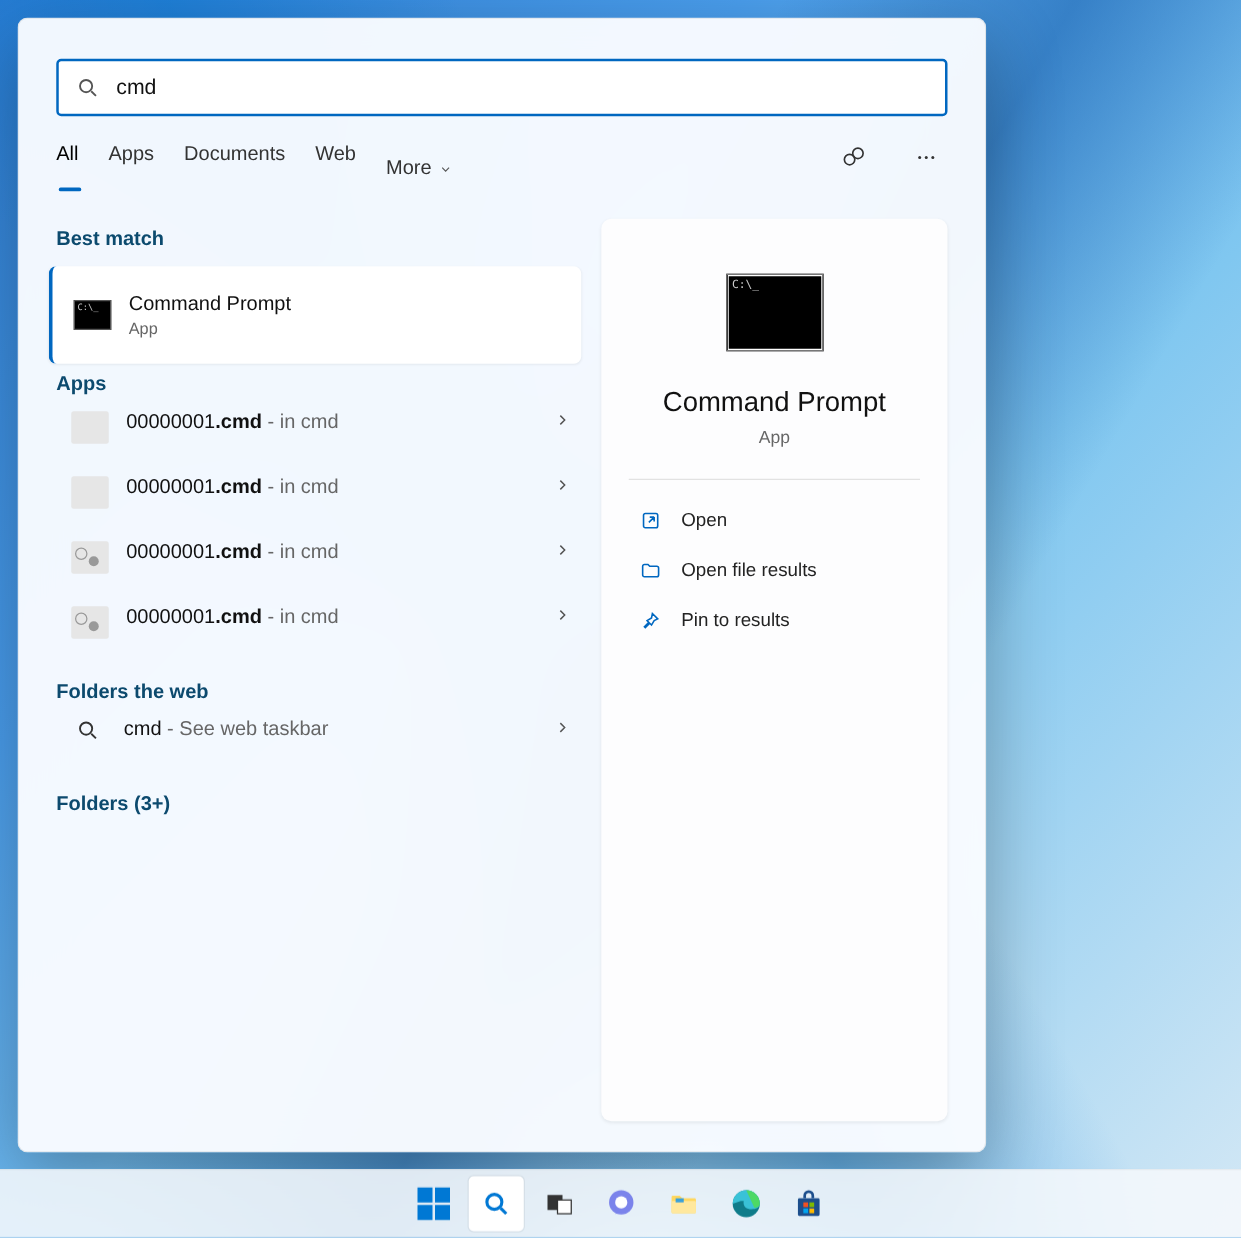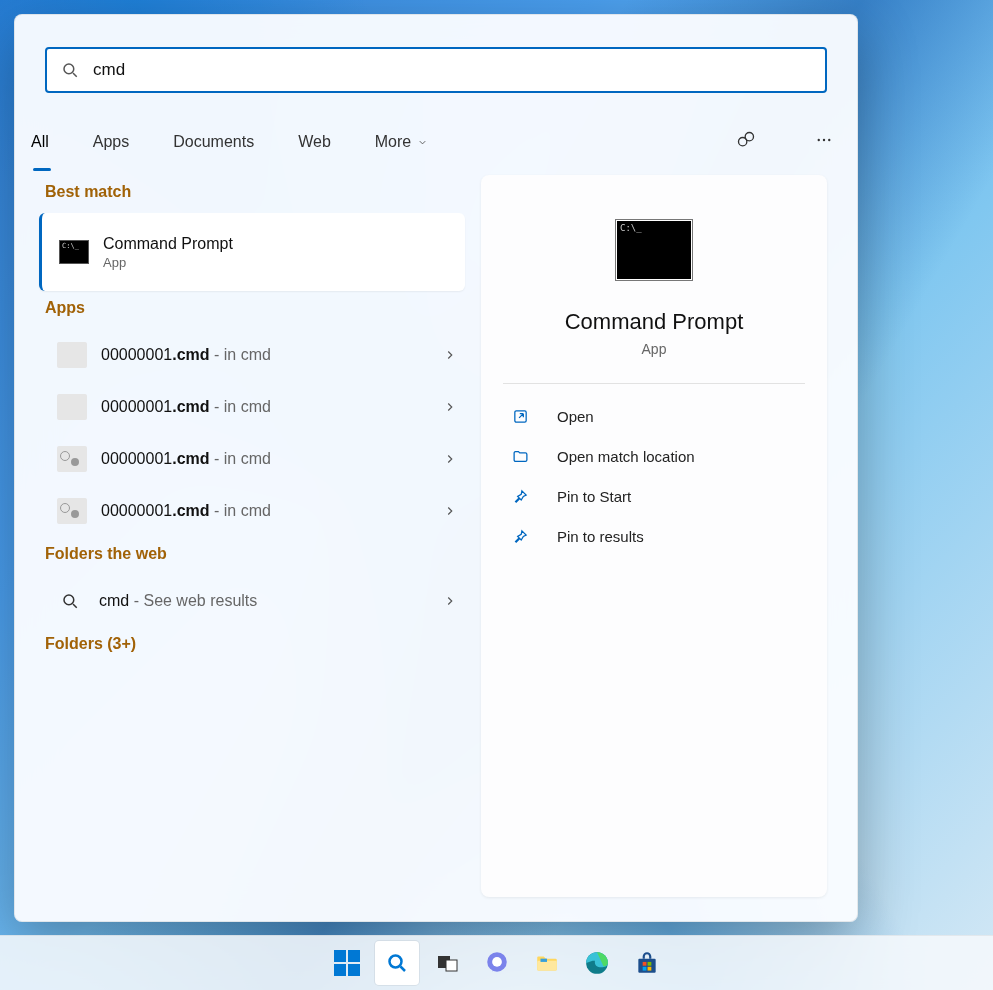--- a/index.html
+++ b/index.html
@@ -3,77 +3,77 @@
 <meta charset="utf-8">
 <style>
 * { margin: 0; padding: 0; box-sizing: border-box; font-family: "Segoe UI", -apple-system, sans-serif; }
 body { width: 993px; height: 990px; overflow: hidden; background: #0078d4; position: relative; }
 .wallpaper { position: absolute; inset: 0; background: linear-gradient(135deg, #2d7dd2 0%, #4a9eed 30%, #80c7f0 60%, #d4e8f5 100%); }
 .wallpaper::before { content:""; position:absolute; inset:0; background:
   linear-gradient(120deg, transparent 0%, transparent 40%, rgba(10,80,160,0.5) 55%, transparent 70%),
   linear-gradient(60deg, transparent 0%, transparent 30%, rgba(0,120,215,0.4) 45%, transparent 60%); }
 
 .search-window {
-  position: absolute; left: 14px; top: 14px; width: 844px; height: 908px;
+  position: absolute; left: 14px; top: 14px; width: 775px; height: 908px;
   background: rgba(250,252,255,0.96); backdrop-filter: blur(20px);
   border-radius: 8px; border: 1px solid rgba(0,0,0,0.08);
   box-shadow: 0 20px 60px rgba(0,0,0,0.3);
   display: flex; flex-direction: column;
 }
 
 .search-bar-wrap { padding: 32px 30px 16px 30px; }
 .search-bar {
   display: flex; align-items: center; height: 46px;
   background: #fff; border: 2px solid #0067c0; border-radius: 4px; padding: 0 14px;
 }
 .search-bar svg { flex: none; }
 .search-bar input { border: none; outline: none; font-size: 17px; margin-left: 14px; flex: 1; color: #111; background: transparent; }
 
-.tabs-row { display: flex; align-items: flex-end; padding: 0 16px; height: 48px; gap: 44px; color: #333; }
+.tabs-row { display: flex; align-items: flex-start; padding: 0 30px; height: 48px; gap: 24px; color: #333; }
 .tab { font-size: 16px; color: #333; cursor: pointer; padding: 6px 0; position: relative; }
 .tab.active { color: #000; font-weight: 500; }
 .tab.active::after { content:""; position:absolute; left: 0; right: 0; bottom: -14px; width: 18px; height: 3px; background:#0067c0; border-radius:2px; margin: 0 auto; left: 2px; right: auto; }
 .tab-more { display: flex; align-items: center; gap: 6px; margin-top: 11px; }
 .spacer { flex: 1; }
 .header-iconbtn { width: 34px; height: 34px; display:flex; align-items:center; justify-content:center; cursor:pointer; border-radius:4px; }
 
 .body { display: flex; flex: 1; padding: 18px 30px 24px 30px; gap: 16px; overflow: hidden; }
 .left-col { width: 420px; flex: none; display: flex; flex-direction: column; }
-.section-title { font-size: 16px; font-weight: 600; color: #a16207; margin: 8px 0 12px 0; }
+.section-title { font-size: 16px; font-weight: 600; color: #0c4a6e; margin: 8px 0 12px 0; }
 
 .bestmatch-card {
   background: #fff; border-radius: 6px; height: 78px;
   display: flex; align-items: center; padding: 0 14px; gap: 14px;
   box-shadow: 0 1px 2px rgba(0,0,0,0.06);
   border-left: 3px solid #0067c0; margin-left: -6px; padding-left: 17px;
   cursor: pointer;
 }
 .cmd-icon-sm { width: 30px; height: 24px; background:#000; border:1px solid #555; position:relative; }
 .cmd-icon-sm::before { content:"C:\\_"; color:#ccc; font-size:7px; position:absolute; top:1px; left:2px; font-family: monospace; }
 .bm-text .t1 { font-size: 16px; color: #111; }
 .bm-text .t2 { font-size: 13px; color: #666; margin-top: 2px; }
 
-.list-row { display: flex; align-items: center; height: 52px; padding: 0 8px 0 12px; cursor: pointer; border-radius:4px; }
+.list-row { display: flex; height: 52px; padding: 0 8px 0 12px; cursor: pointer; border-radius:4px; }
 .file-icon { width: 30px; height: 26px; background:#e6e6e6; border-radius:2px; flex:none; position: relative; }
 .file-icon.gear::after { content:""; position:absolute; left:3px; top:5px; width:8px; height:8px; border:1px solid #999; border-radius:50%; box-shadow: 10px 6px 0 -1px #999; }
 .row-label { margin-left: 14px; font-size: 16px; color:#111; flex: 1; white-space: nowrap; overflow: hidden; text-overflow: ellipsis; }
 .row-label .bold { font-weight: 600; }
 .row-label .sub { color:#666; }
 .chev { color:#555; flex:none; }
 
 .right-panel {
   flex: 1; background:#fdfdfe; border-radius: 8px; box-shadow: 0 1px 3px rgba(0,0,0,0.07);
   display: flex; flex-direction: column; padding: 44px 22px 20px 22px;
 }
 .preview-icon { width: 78px; height: 62px; background:#000; border:1px solid #777; margin: 0 auto 28px auto; position:relative; box-shadow: 0 0 0 1px #fff inset; }
 .preview-icon::before { content:"C:\\_"; color:#ccc; font-size:9px; position:absolute; top:3px; left:4px; font-family: monospace; }
 .preview-title { font-size: 22px; text-align:center; color:#111; }
 .preview-sub { font-size: 14px; text-align:center; color:#666; margin-top: 6px; margin-bottom: 26px; }
 .hr { height:1px; background:#e2e2e2; margin: 0 0 12px 0; }
-.action-row { display:flex; align-items:center; height:40px; gap:28px; padding: 0 8px; cursor:pointer; border-radius:4px; position: relative; }
+.action-row { display:flex; align-items:center; height:40px; gap:16px; padding: 0 8px; cursor:pointer; border-radius:4px; position: relative; }
 .action-row .aicon { width:18px; height:18px; flex:none; color:#0067c0; display:flex; align-items:center; justify-content:center; }
 .action-row .alabel { font-size: 15px; color:#222; }
 
 .arrow-annotation { position:absolute; pointer-events:none; }
 
 .taskbar { position:absolute; left:0; right:0; bottom:0; height:55px; background: rgba(245,248,252,0.88); backdrop-filter: blur(20px); display:flex; align-items:center; justify-content:center; gap: 6px; border-top: 1px solid rgba(0,0,0,0.06); }
 .tb-btn { width: 44px; height: 44px; display:flex; align-items:center; justify-content:center; border-radius:4px; cursor:pointer; }
 .tb-btn.active { background:#fff; box-shadow: 0 0 0 1px rgba(0,0,0,0.06); }
 .win-logo { width:26px; height:26px; display:grid; grid-template-columns:1fr 1fr; grid-template-rows:1fr 1fr; gap:2px; }
 .win-logo div { background:#0078d4; }
@@ -164,21 +164,21 @@
             <polyline points="9 6 15 12 9 18"></polyline>
           </svg>
       </div>
 
       <div class="section-title">Folders the web</div>
       <div class="list-row">
         <svg width="18" height="18" viewBox="0 0 24 24" fill="none" stroke="#333" stroke-width="2" style="flex:none; margin-left:4px;">
             <circle cx="10.5" cy="10.5" r="6.5"></circle>
             <line x1="16" y1="16" x2="21" y2="21"></line>
           </svg>
-        <div class="row-label" style="margin-left:20px;"><span>cmd</span><span class="sub"> - See web results</span></div>
+        <div class="row-label" style="margin-left:20px;"><span>cmd</span><span class="sub"> - See web taskbar</span></div>
         <svg class="chev" width="14" height="14" viewBox="0 0 24 24" fill="none" stroke="currentColor" stroke-width="2">
             <polyline points="9 6 15 12 9 18"></polyline>
           </svg>
       </div>
 
       <div class="section-title">Folders (3+)</div>
 
     </div>
 
     <div class="right-panel">
@@ -195,29 +195,21 @@
             </svg>
         </span>
         <span class="alabel">Open</span>
       </div>
       <div class="action-row">
         <span class="aicon">
           <svg width="17" height="17" viewBox="0 0 24 24" fill="none" stroke="currentColor" stroke-width="1.8">
               <path d="M3 7 a2 2 0 0 1 2-2 h4 l2 2 h8 a2 2 0 0 1 2 2 v8 a2 2 0 0 1-2 2 H5 a2 2 0 0 1-2-2 Z"></path>
             </svg>
         </span>
-        <span class="alabel">Open match location</span>
-      </div>
-      <div class="action-row">
-        <span class="aicon">
-          <svg width="17" height="17" viewBox="0 0 24 24" fill="none" stroke="currentColor" stroke-width="1.8">
-              <path d="M14 4 l6 6 -4 2 -3 5 -2-2 -5 5 -1-1 5-5 -2-2 5-3 Z"></path>
-            </svg>
-        </span>
-        <span class="alabel">Pin to Start</span>
+        <span class="alabel">Open file results</span>
       </div>
       <div class="action-row">
         <span class="aicon">
           <svg width="17" height="17" viewBox="0 0 24 24" fill="none" stroke="currentColor" stroke-width="1.8">
               <path d="M14 4 l6 6 -4 2 -3 5 -2-2 -5 5 -1-1 5-5 -2-2 5-3 Z"></path>
             </svg>
         </span>
         <span class="alabel">Pin to results</span>
       </div>
     </div>

